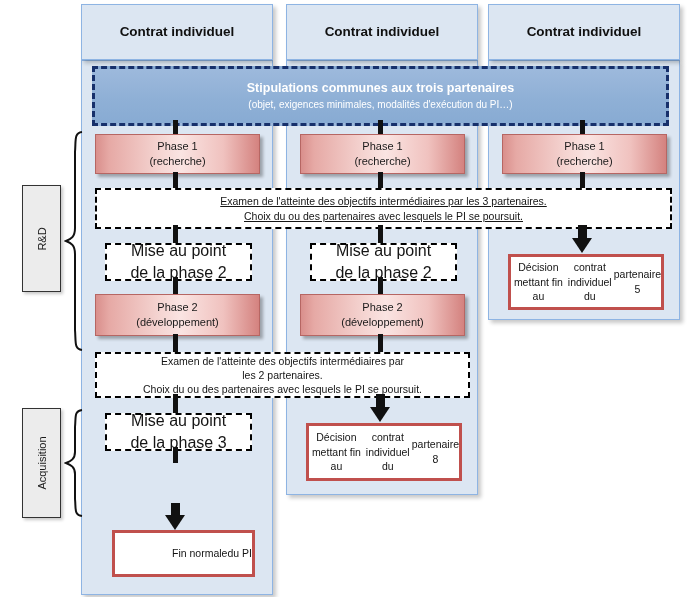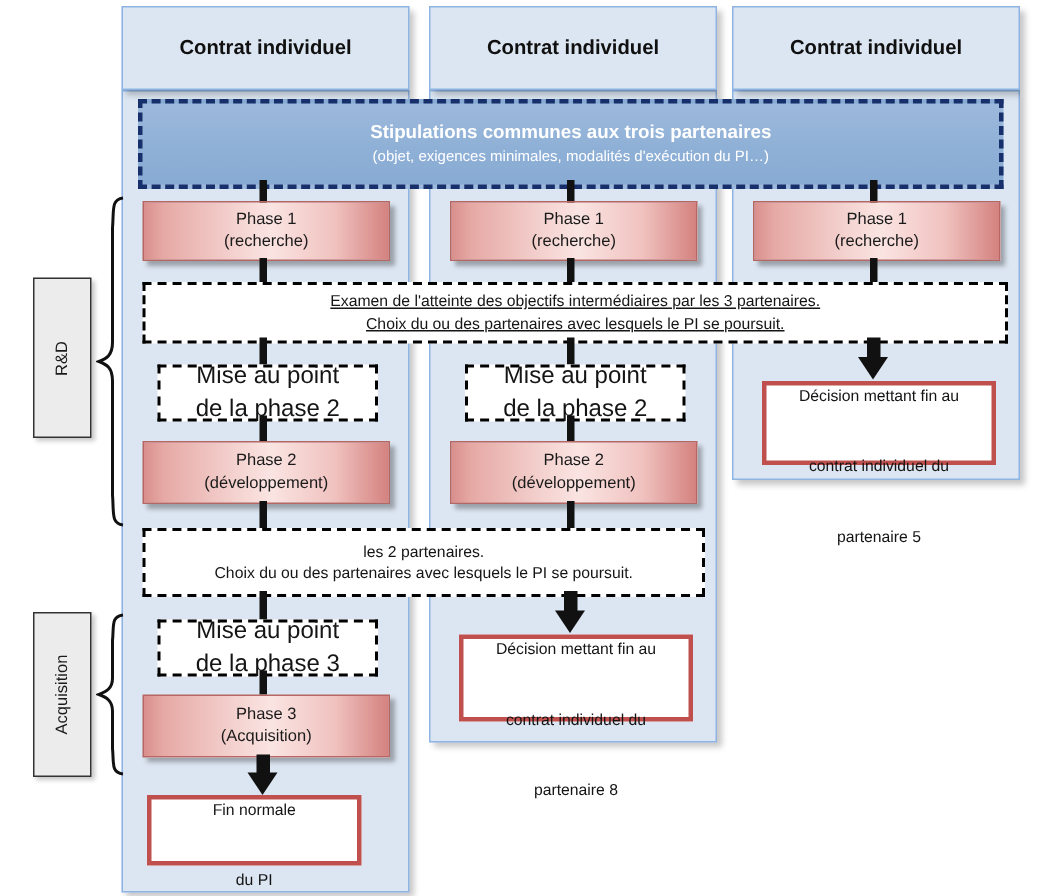--- a/index.html
+++ b/index.html
@@ -32,22 +32,22 @@
   
   .stip{position:absolute;background:linear-gradient(to bottom,#9db9dc 0%,#8fb0d6 55%,#88abd3 100%);
         border:3px dashed #17306b;
         display:flex;flex-direction:column;align-items:center;justify-content:center;
         text-align:center;color:#ffffff;line-height:1.4;}
   .stip .l1{font-weight:bold;font-size:12.5px;}
   .stip .l2{font-size:10px;}
 
   
   .redbox{position:absolute;background:#ffffff;border:3px solid #c0504d;
-          display:flex;flex-direction:column;align-items:center;justify-content:flex-start;
-          text-align:center;font-size:10.5px;color:#141414;line-height:1.42;gap:32px;}
+          display:flex;align-items:center;justify-content:flex-end;
+          text-align:center;font-size:10.5px;color:#141414;line-height:1.42;}
 
   
   .conn{position:absolute;background:#111111;width:5px;}
   .arrow{position:absolute;width:0;height:0;border-left:10px solid transparent;
          border-right:10px solid transparent;border-top:15px solid #111111;}
   .arrowshaft{position:absolute;background:#111111;width:9px;}
 
   
   .sidelbl{position:absolute;background:#ececec;border:1px solid #333;
            box-shadow:2px 2px 3px rgba(0,0,0,.22);
@@ -143,20 +143,21 @@
   </div>
   <div class="phase" style="left:300px;top:294px;width:163px;height:40px;">
     <div>Phase 2</div>
     <div>(développement)</div>
   </div>
 
   <div class="conn" style="left:173px;top:334px;height:18px;"></div>
   <div class="conn" style="left:378px;top:334px;height:18px;"></div>
 
   <div class="dashed" style="left:95px;top:352px;width:371px;height:42px;">
+    <div>Examen de l'atteinte des objectifs intermédiaires par</div>
     <div>les 2 partenaires.</div>
     <div>Choix du ou des partenaires avec lesquels le PI se poursuit.</div>
   </div>
 
   <div class="conn" style="left:173px;top:394px;height:19px;"></div>
   <div class="arrowshaft" style="left:376px;top:394px;height:15px;"></div>
   <div class="arrow" style="left:370px;top:407px;"></div>
 
   <div class="dashed small" style="left:105px;top:413px;width:143px;height:34px;">
     <div>Mise au point</div>
@@ -164,29 +165,25 @@
   </div>
 
   <div class="redbox" style="left:306px;top:423px;width:150px;height:52px;">
     <div>Décision mettant fin au</div>
     <div>contrat individuel du</div>
     <div>partenaire 8</div>
   </div>
 
   <div class="conn" style="left:173px;top:447px;height:16px;"></div>
 
-  <div class="phase" style="left:95px;top:463px;width:163px;height:40px;">
-    <div>Phase 3</div>
-    <div>(Acquisition)</div>
-  </div>
 
   <div class="arrowshaft" style="left:171px;top:503px;height:14px;"></div>
   <div class="arrow" style="left:165px;top:515px;"></div>
 
-  <div class="redbox" style="left:98px;top:530px;width:137px;height:41px;">
+  <div class="redbox" style="left:112px;top:530px;width:137px;height:41px;">
     <div>Fin normale</div>
     <div>du PI</div>
   </div>
 
   <div class="brace" style="left:64px;top:130px;width:20px;height:222px;">
     <svg width="20" height="222" viewBox="0 0 20 222">
       <path d="M18 2 C10 3 12 10 11 22 L11 98 C11 107 7 109 2 111 C7 113 11 115 11 124 L11 200 C12 212 10 219 18 220" fill="none" stroke="#111111" stroke-width="2"></path>
     </svg>
   </div>
   <div class="brace" style="left:64px;top:408px;width:20px;height:110px;">

